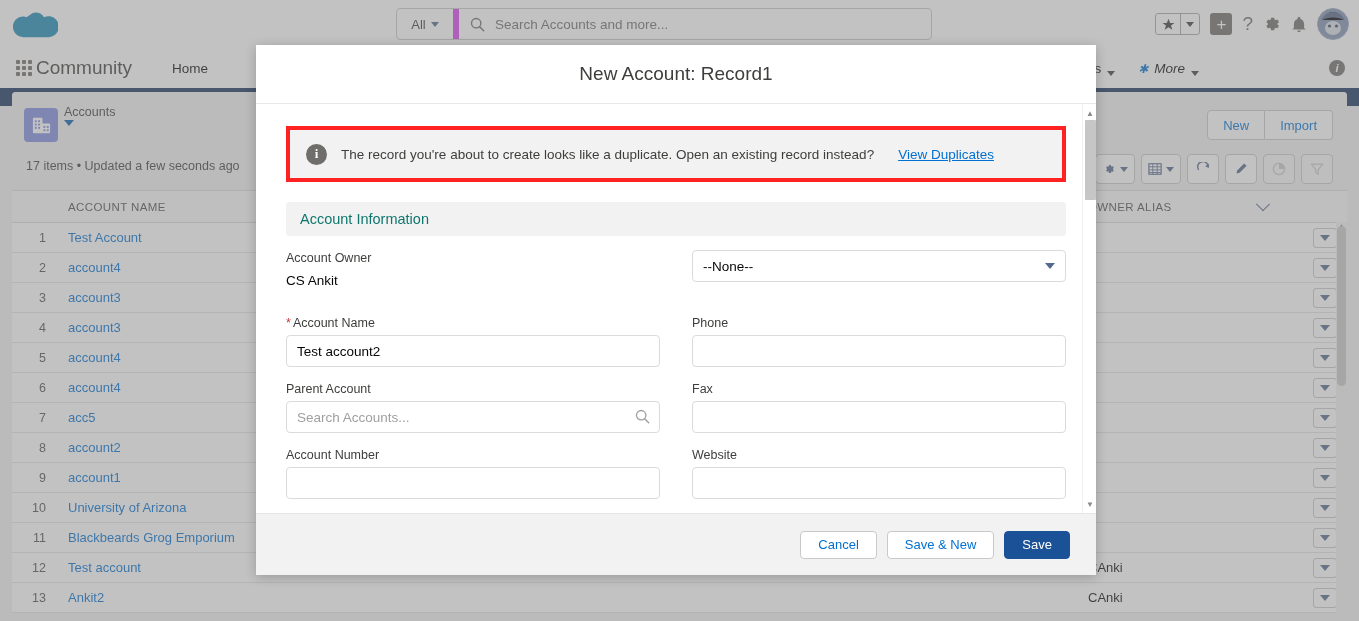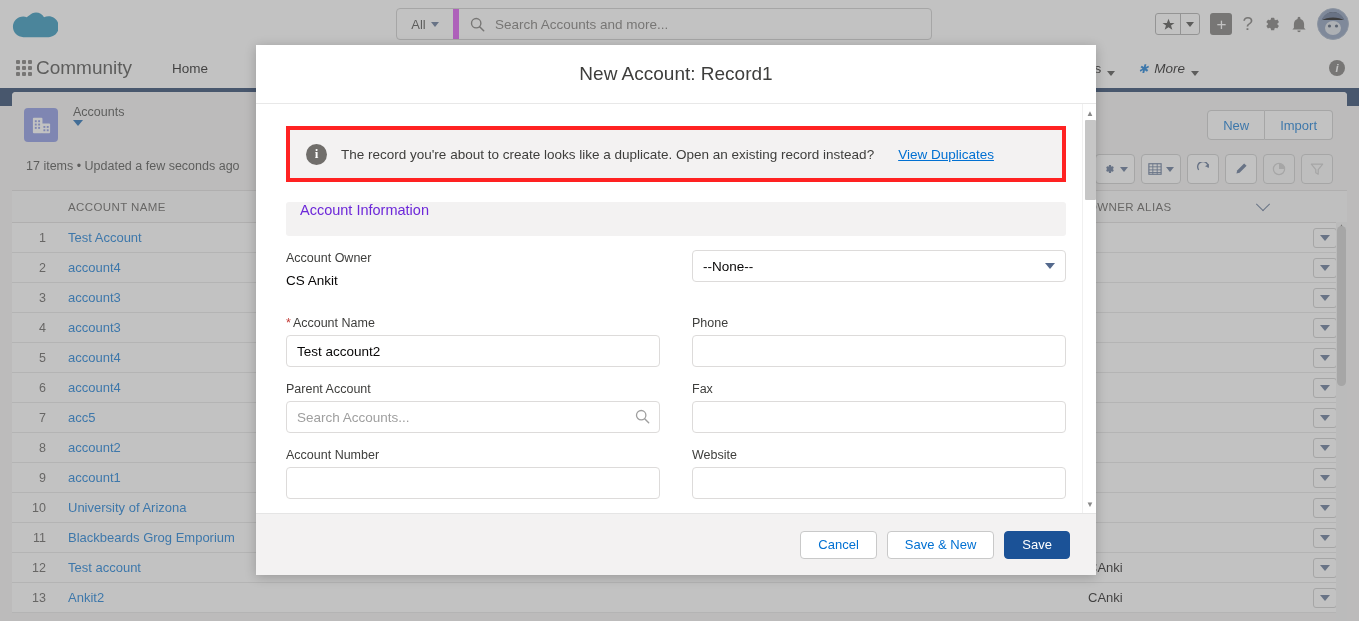--- a/index.html
+++ b/index.html
@@ -123,21 +123,21 @@
   }
   .listhead {
     position: relative; height: 98px; background: #f3f2f2;
     border-radius: 4px 4px 0 0;
   }
   .lh-icon {
     position: absolute; left: 12px; top: 16px;
     width: 34px; height: 34px; border-radius: 4px; background: #7f8de1;
     display:flex; align-items:center; justify-content:center;
   }
-  .lh-titles { position: absolute; left: 61px; top: 12px; text-align: right; }
+  .lh-titles { position: absolute; left: 52px; top: 12px; text-align: right; }
   .lh-sub { font-size: 12.5px; color: #3e3e3c; line-height: 16px; }
   .lh-main {
     font-size: 19px; color: #080707; font-weight: bold;
     display: flex; align-items: center; gap: 9px; line-height: 24px;
   }
   .lh-main .caret-dn { border-top-width: 6px; border-left-width:5px; border-right-width:5px; border-top-color:#0b5cab; }
   .lh-meta {
     position: absolute; left: 14px; top: 67px;
     font-size: 12.5px; color: #3e3e3c;
   }
@@ -233,22 +233,22 @@
   .dup-icon {
     width: 21px; height: 21px; border-radius: 50%; background: #706e6b;
     color: #fff; font-size: 13px; font-weight: bold; font-family: "Liberation Serif", serif;
     display:flex; align-items:center; justify-content:center; flex-shrink: 0;
   }
   .dup-text { font-size: 13.5px; color: #3e3e3c; }
   .dup-link { font-size: 13.5px; color: #0070d2; text-decoration: underline; margin-left: 10px; cursor:pointer; }
 
   .section-head {
     background: #f3f2f2; height: 34px; border-radius: 3px;
-    display: flex; padding: 0 14px;
-    font-size: 14.5px; color: #6d28d9;
+    display: flex; align-items: center; padding: 0 14px;
+    font-size: 14.5px; color: #0f766e;
     margin-bottom: 14px;
   }
   .fgrid { display: grid; grid-template-columns: 1fr 1fr; column-gap: 32px; row-gap: 0; }
   .fld { margin-bottom: 14px; }
   .flabel {
     font-size: 12.5px; color: #3e3e3c; margin-bottom: 4px; display: block;
     line-height: 16px;
   }
   .req { color: #c23934; margin-right: 2px; }
   .finput {

